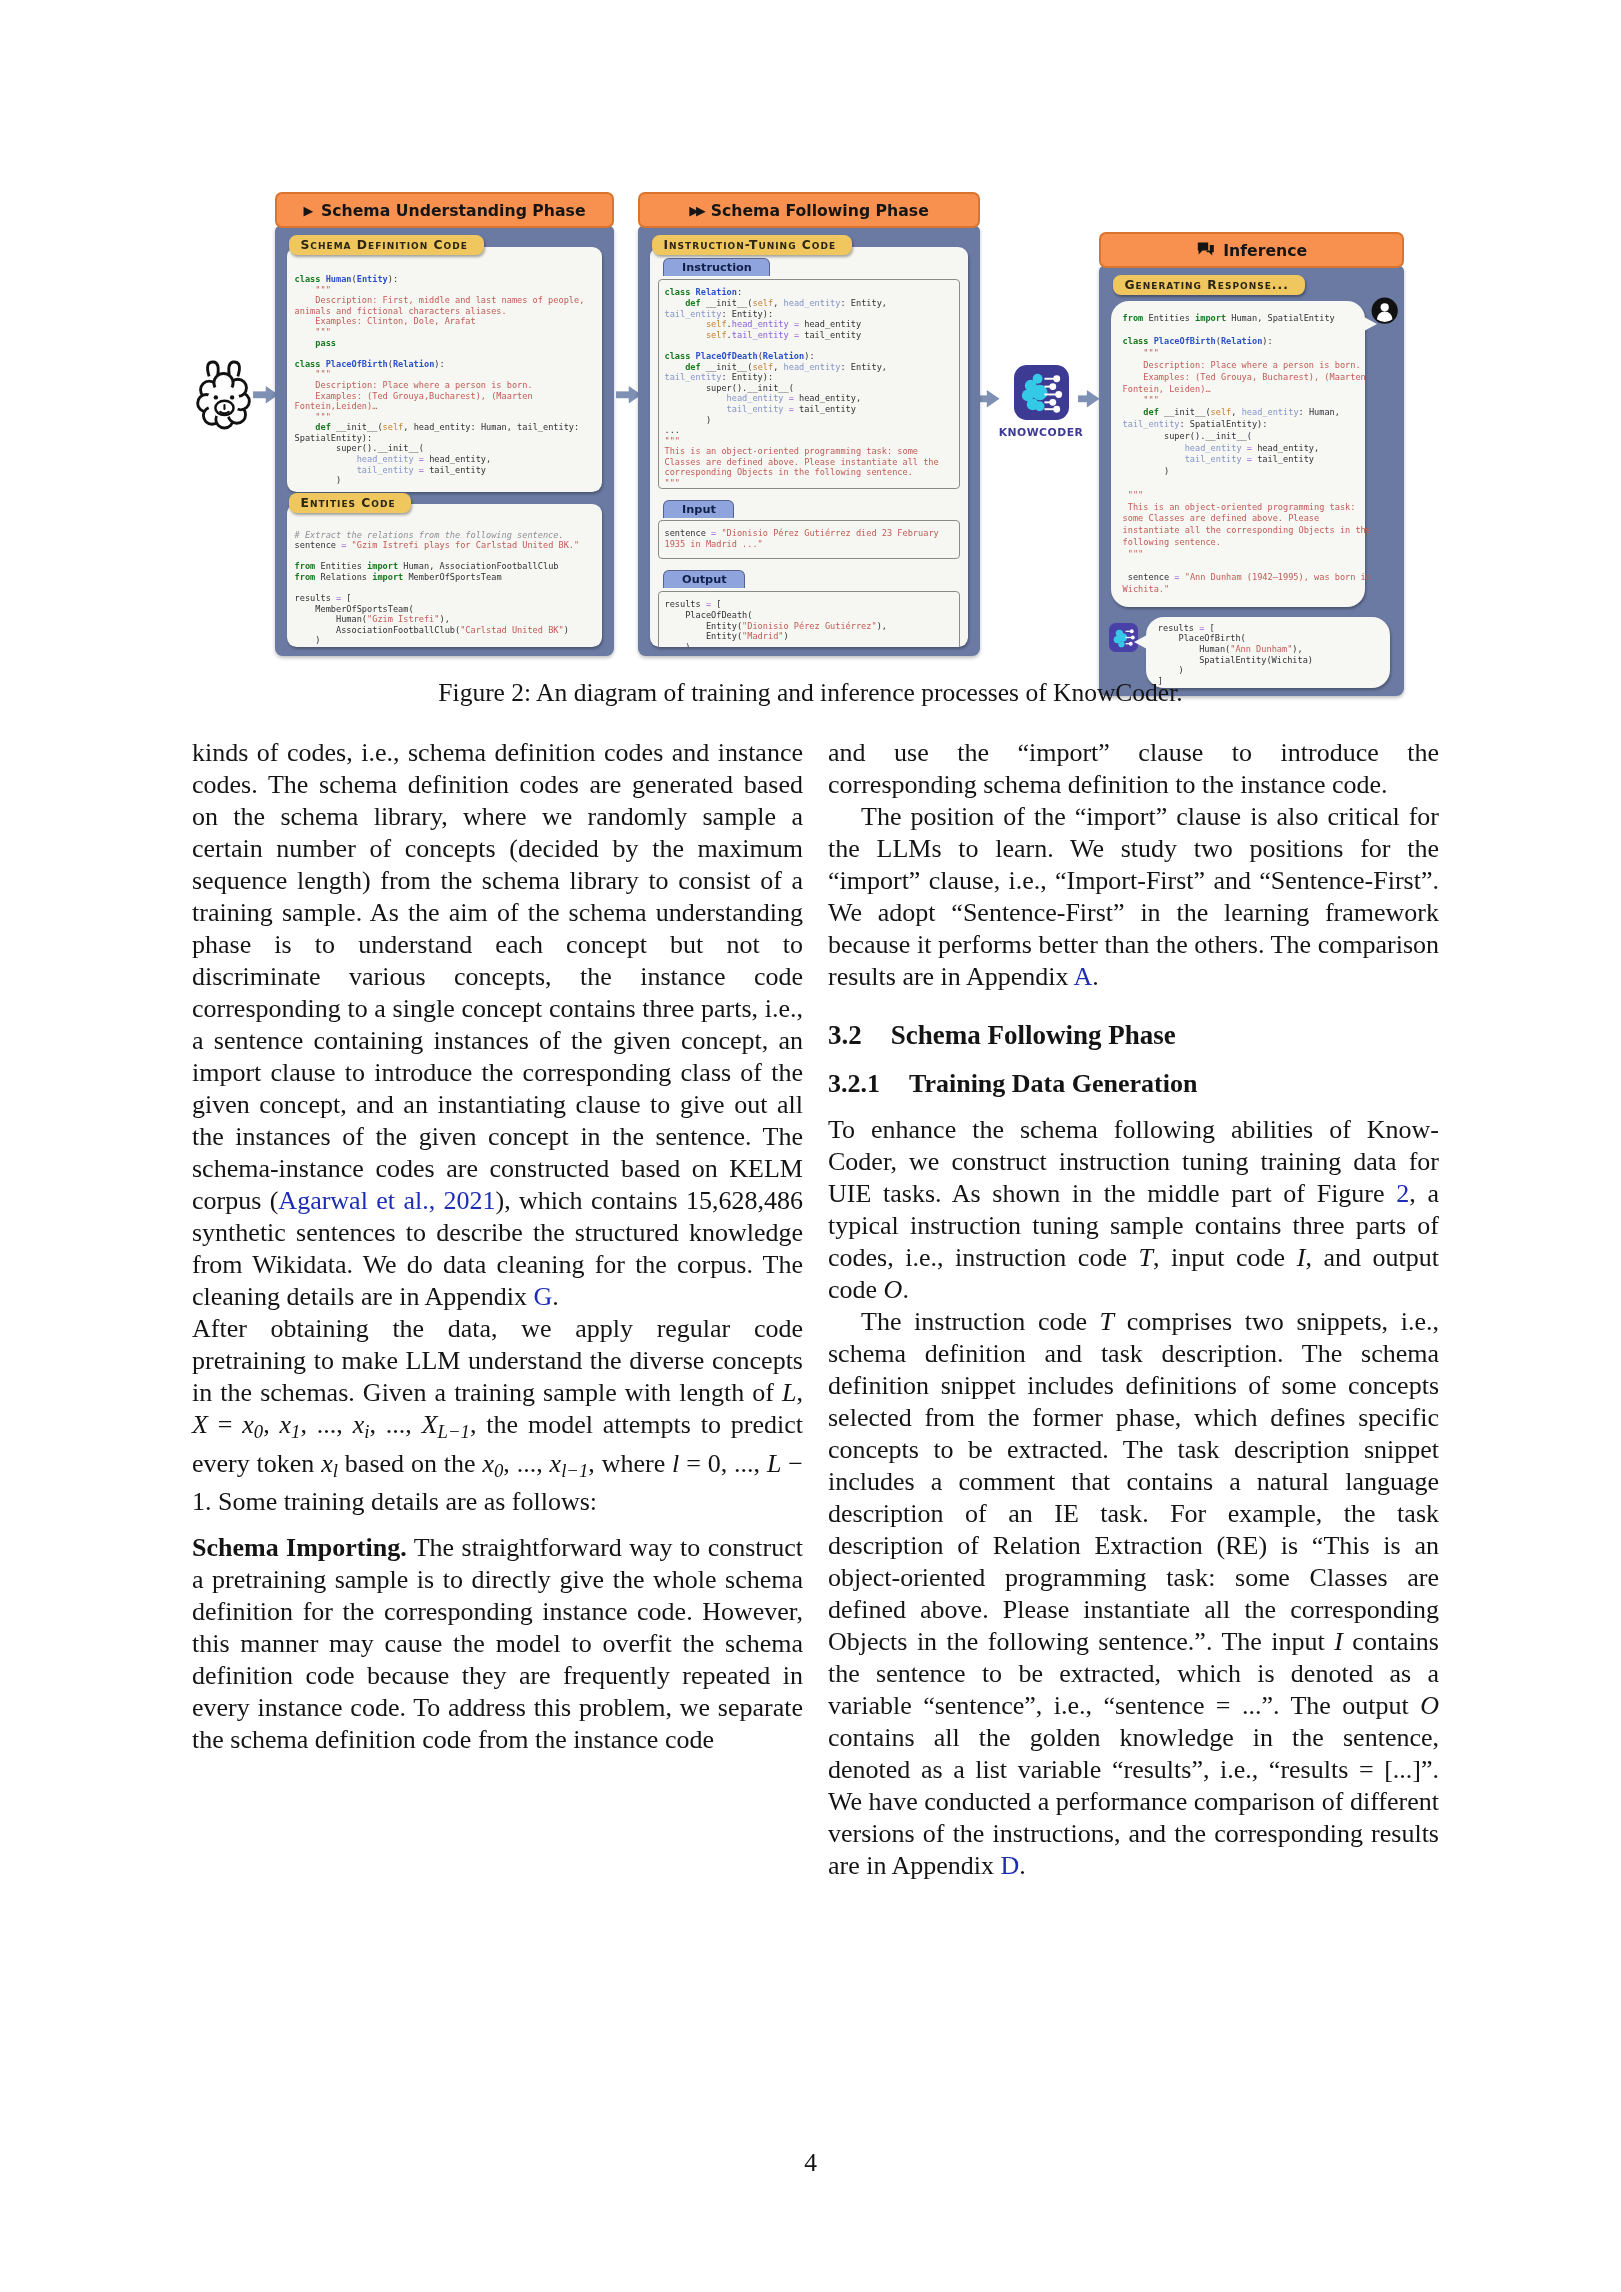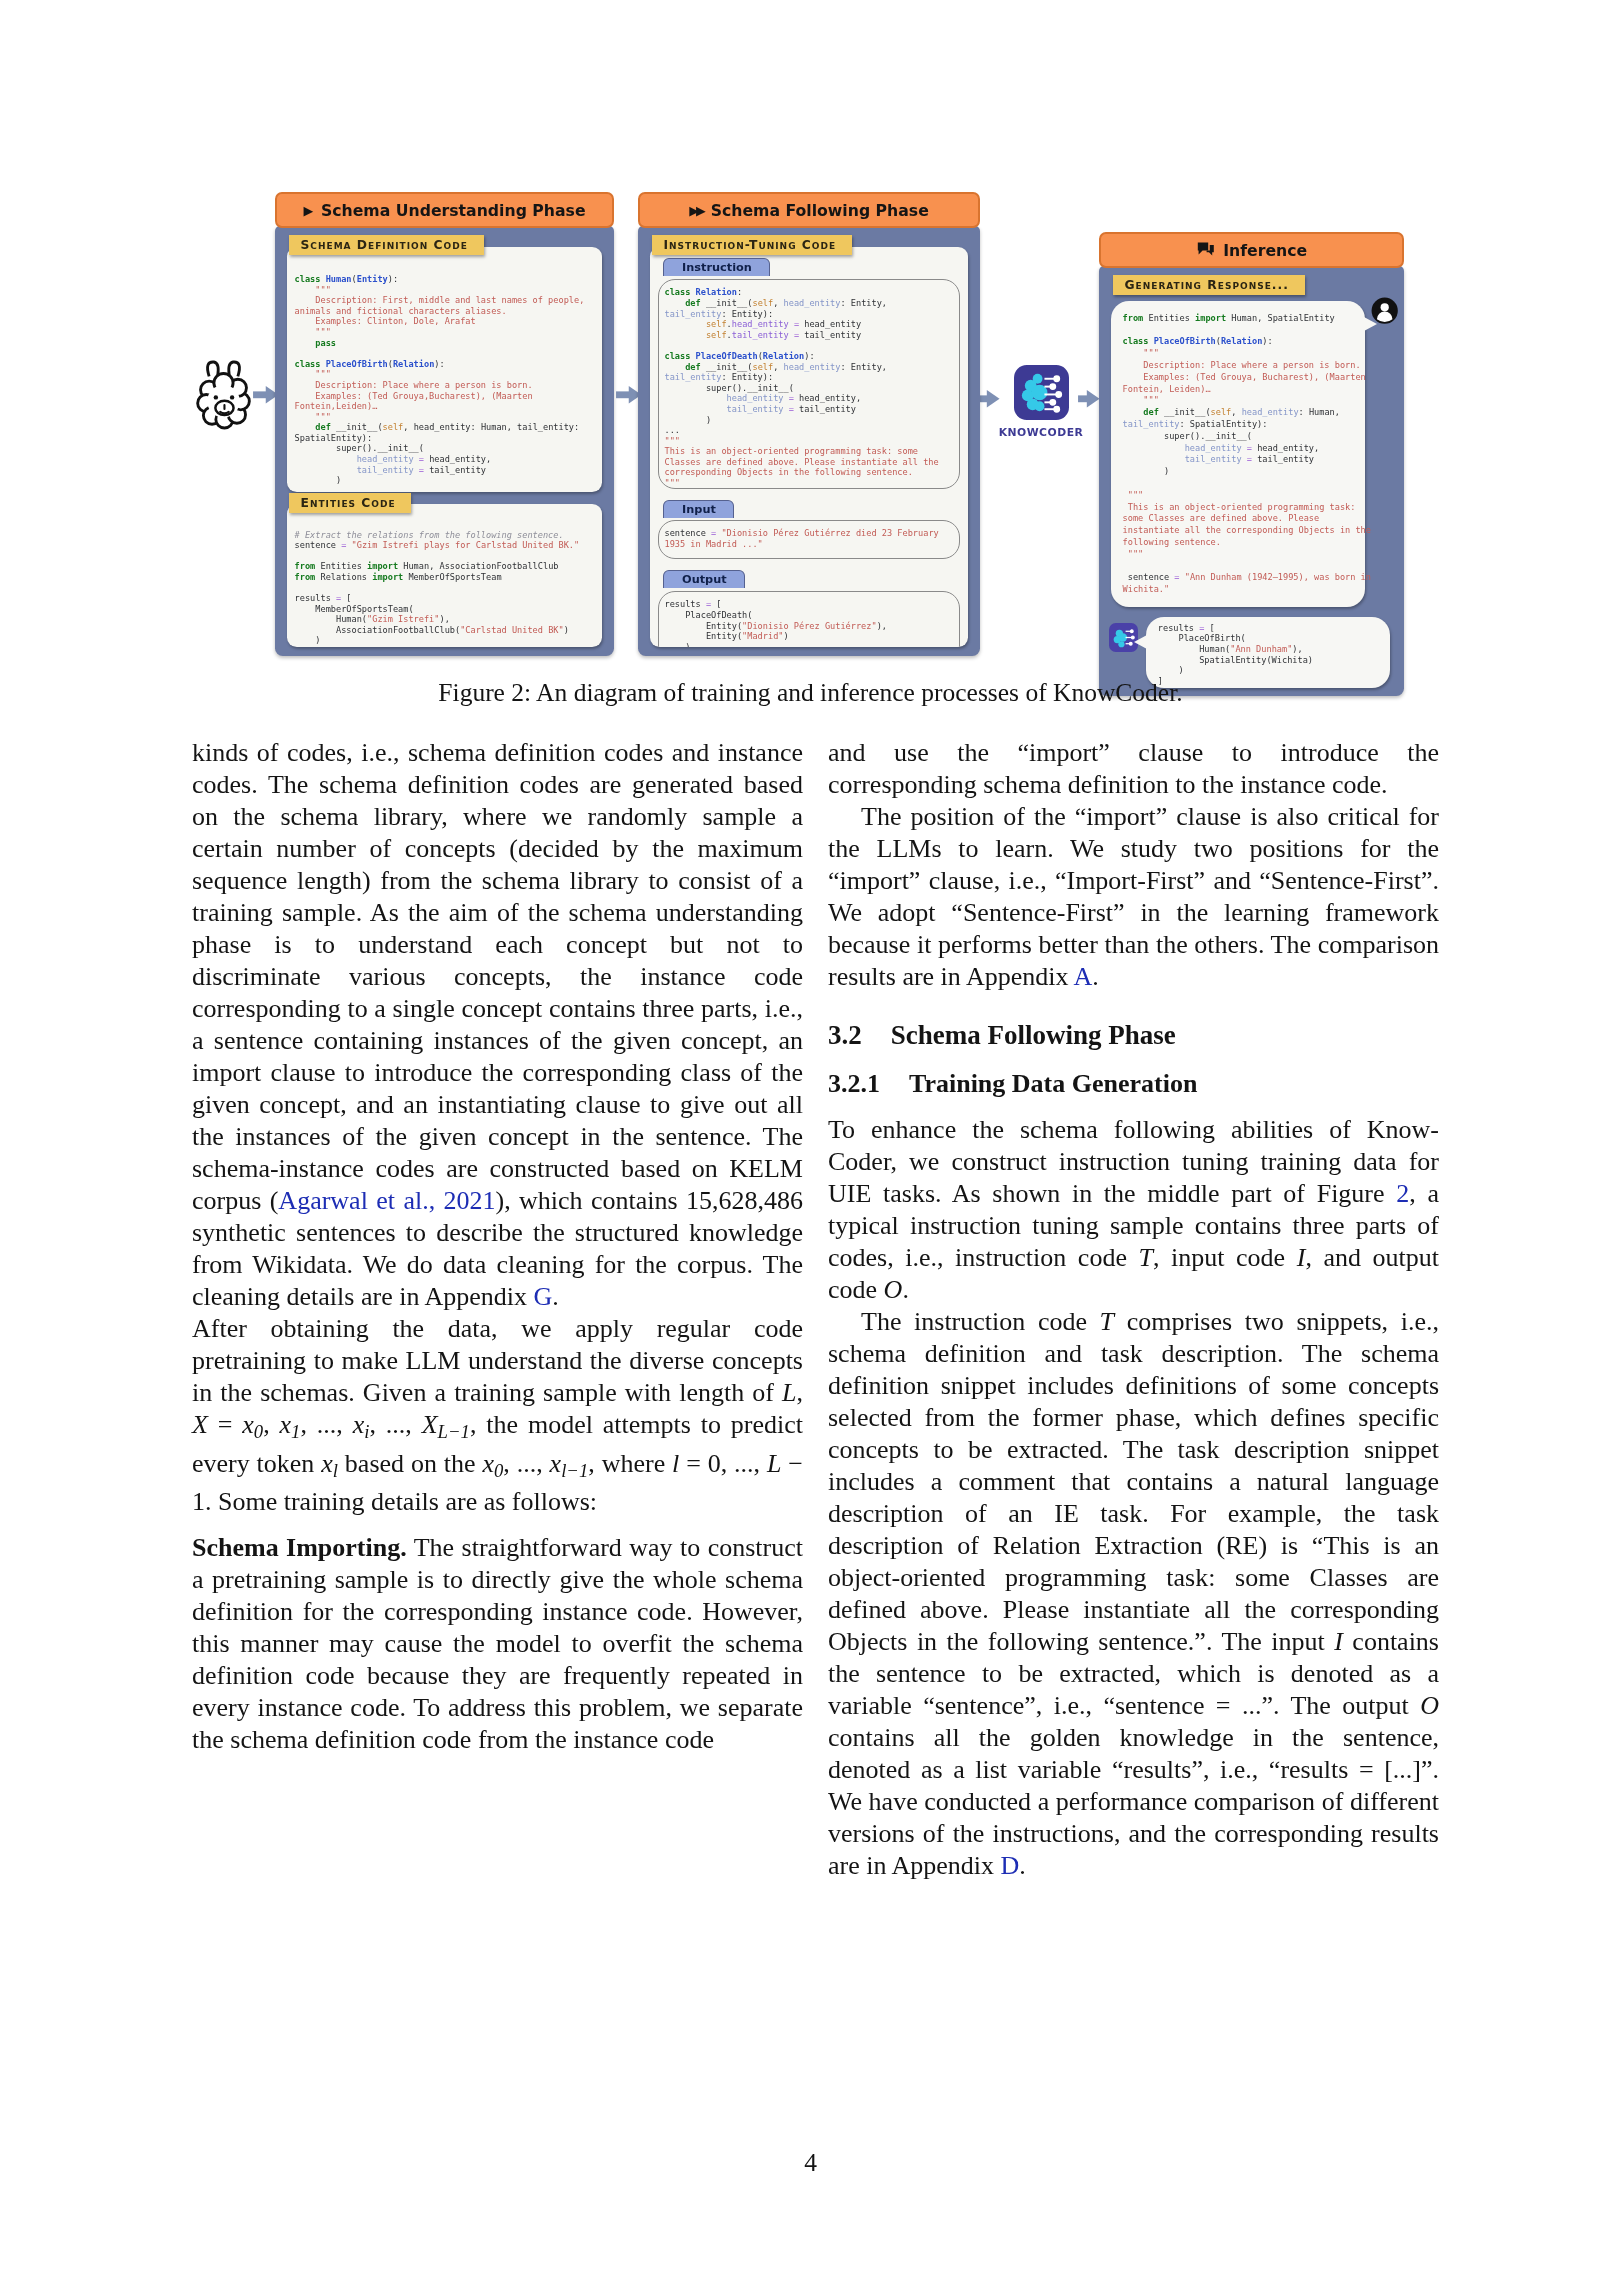--- a/index.html
+++ b/index.html
@@ -8,40 +8,40 @@
 
   
   .panel{position:absolute;top:192px;height:464px;}
   .panel-header{position:relative;height:36px;background:#F8914F;border:2px solid #D9742F;
     border-radius:6.9px;box-sizing:border-box;display:flex;align-items:center;justify-content:center;
     gap:7.8px;font-family:"DejaVu Sans",sans-serif;font-weight:bold;font-size:15.7px;color:#151515;z-index:2;}
   .panel-body{position:absolute;left:0;right:0;top:34px;bottom:0;background:#6B7AA3;
     border-radius:4.9px 4.9px 7.8px 7.8px;box-shadow:0 2px 3.9px rgba(0,0,0,.25);}
   .ylabel{position:absolute;z-index:3;background:#EFC75E;color:#2b2513;font-family:"DejaVu Sans",sans-serif;
     font-weight:bold;font-variant:small-caps;font-size:12.3px;letter-spacing:1px;padding:2.9px 15.7px 2.9px 11.8px;
-    border-radius:0;box-shadow:1px 2px 2.9px rgba(0,0,0,.35);white-space:nowrap;}
+    border-radius:8px;box-shadow:1px 2px 2.9px rgba(0,0,0,.35);white-space:nowrap;}
   .codebox{position:absolute;background:#F6F6F2;border-radius:9.8px;box-shadow:1px 2px 2.9px rgba(0,0,0,.3);
     overflow:hidden;box-sizing:border-box;}
   .code{font-family:"DejaVu Sans Mono",monospace;font-size:8.6px;line-height:10.6px;white-space:pre;}
   .cl{white-space:pre;min-height:10.6px;}
   .c-kw{color:#157A1F;font-weight:bold;}
   .c-cls{color:#2B50CC;font-weight:bold;}
   .c-doc{color:#C25B55;}
   .c-cmt{color:#8f8f9a;font-style:italic;margin-top:37px;}
   .c-str{color:#C25B55;}
   .c-op{color:#9A5BD6;}
   .c-var{color:#8b5fd6;}
   .c-par{color:#8495C8;}
   .c-slf{color:#C28030;}
   .c-pl{color:#2F3135;}
 
   .tab{position:absolute;z-index:3;background:#8FA3DC;border:1px solid #55618f;border-bottom:none;
     border-radius:5.9px 5.9px 0 0;font-family:"DejaVu Sans",sans-serif;font-weight:bold;font-size:11.3px;
     color:#10204a;padding:2px 17.6px;}
-  .subbox{position:absolute;border:1px solid #8a8a8a;border-radius:17px;box-sizing:border-box;}
+  .subbox{position:absolute;border:1px solid #8a8a8a;border-radius:4px;box-sizing:border-box;}
 
   .bubble{position:absolute;background:#F7F7F4;border-radius:18px;box-shadow:1px 2px 2.9px rgba(0,0,0,.3);
     box-sizing:border-box;}
   .tail-r{position:absolute;right:-11.8px;top:15.7px;width:0;height:0;border-top:7.8px solid transparent;
     border-bottom:7.8px solid transparent;border-left:13.7px solid #F7F7F4;}
   .tail-l{position:absolute;left:-11.8px;top:17.6px;width:0;height:0;border-top:7.8px solid transparent;
     border-bottom:7.8px solid transparent;border-right:13.7px solid #F7F7F4;}
 
   .arrow{position:absolute;}
   .kc-logo{position:absolute;text-align:center;}

